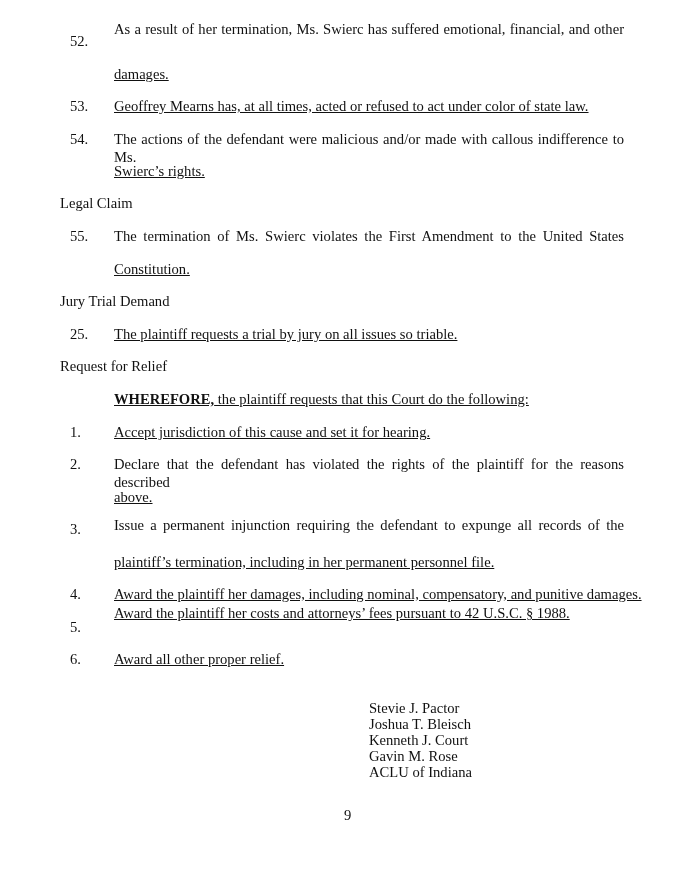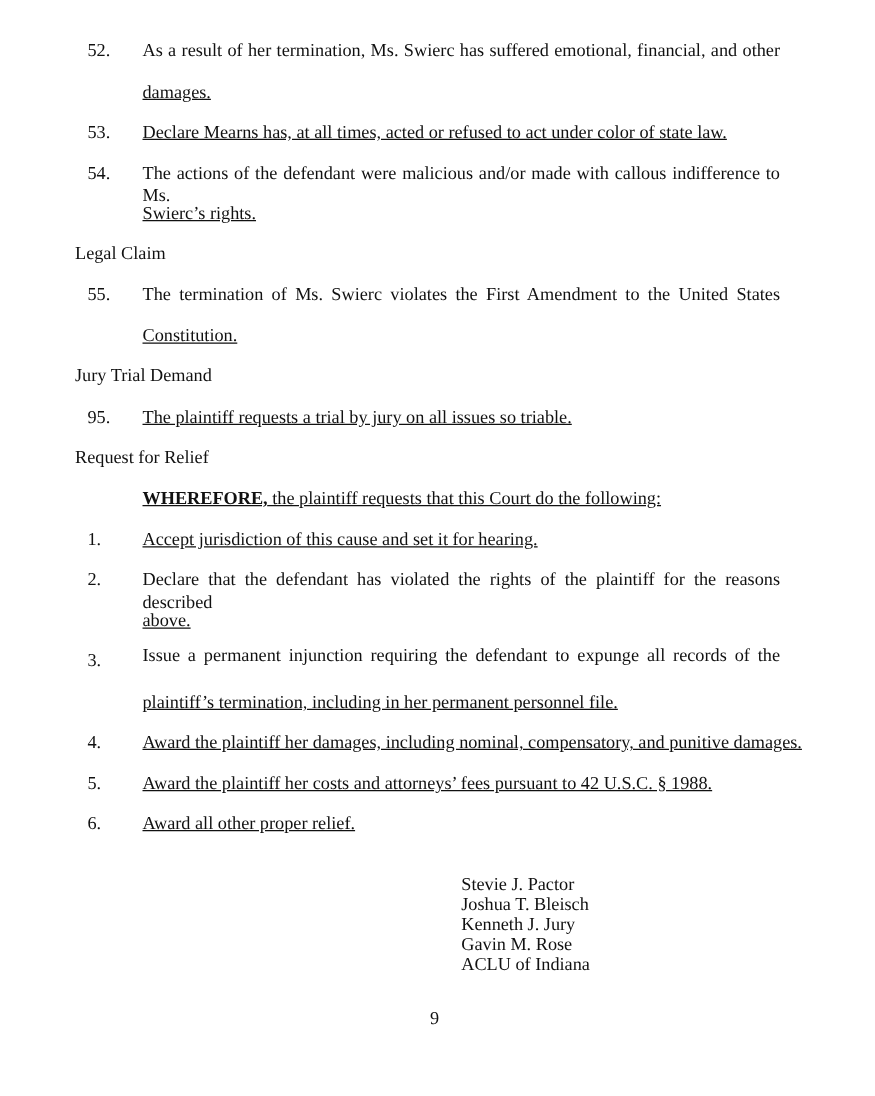--- a/index.html
+++ b/index.html
@@ -14,63 +14,63 @@
   .just { left: 114px; width: 510px; text-align: justify; text-align-last: justify; white-space: normal; }
   .head { left: 60px; font-weight: normal; }
   .bold { font-weight: bold; }
   .sig { left: 369px; line-height: 16px; }
   .page-num { left: 344px; }
 </style>
 </head>
 <body>
 
 <div class="line num" style="top:32px">52.</div>
-<div class="line just" style="top:32px">As a result of her termination, Ms. Swierc has suffered emotional, financial, and other</div>
+<div class="line just" style="top:20px">As a result of her termination, Ms. Swierc has suffered emotional, financial, and other</div>
 <div class="line txt" style="top:65px">damages.</div>
 
 <div class="line num" style="top:97px">53.</div>
-<div class="line txt" style="top:97px">Declare Mearns has, at all times, acted or refused to act under color of state law.</div>
+<div class="line txt" style="top:97px">Geoffrey Mearns has, at all times, acted or refused to act under color of state law.</div>
 
 <div class="line num" style="top:130px">54.</div>
 <div class="line just" style="top:130px">The actions of the defendant were malicious and/or made with callous indifference to Ms.</div>
 <div class="line txt" style="top:162px">Swierc’s rights.</div>
 
 <div class="line head" style="top:194px">Legal Claim</div>
 <div class="line num" style="top:227px">55.</div>
 <div class="line just" style="top:227px">The termination of Ms. Swierc violates the First Amendment to the United States</div>
 <div class="line txt" style="top:260px">Constitution.</div>
 
 <div class="line head" style="top:292px">Jury Trial Demand</div>
-<div class="line num" style="top:325px">95.</div>
+<div class="line num" style="top:325px">25.</div>
 <div class="line txt" style="top:325px">The plaintiff requests a trial by jury on all issues so triable.</div>
 
 <div class="line head" style="top:357px">Request for Relief</div>
 <div class="line txt" style="top:390px"><span class="bold">WHEREFORE,</span><span> the plaintiff requests that this Court do the following:</span></div>
 
 <div class="line num" style="top:423px">1.</div>
 <div class="line txt" style="top:423px">Accept jurisdiction of this cause and set it for hearing.</div>
 
 <div class="line num" style="top:455px">2.</div>
 <div class="line just" style="top:455px">Declare that the defendant has violated the rights of the plaintiff for the reasons described</div>
 <div class="line txt" style="top:488px">above.</div>
 
 <div class="line num" style="top:520px">3.</div>
 <div class="line just" style="top:516px">Issue a permanent injunction requiring the defendant to expunge all records of the</div>
 <div class="line txt" style="top:553px">plaintiff’s termination, including in her permanent personnel file.</div>
 
 <div class="line num" style="top:585px">4.</div>
 <div class="line txt" style="top:585px">Award the plaintiff her damages, including nominal, compensatory, and punitive damages.</div>
 
 <div class="line num" style="top:618px">5.</div>
-<div class="line txt" style="top:618px">Award the plaintiff her costs and attorneys’ fees pursuant to 42 U.S.C. § 1988.</div>
+<div class="line txt" style="top:604px">Award the plaintiff her costs and attorneys’ fees pursuant to 42 U.S.C. § 1988.</div>
 
 <div class="line num" style="top:650px">6.</div>
 <div class="line txt" style="top:650px">Award all other proper relief.</div>
 
 <div>
   <div class="line sig" style="top:700px">Stevie J. Pactor</div>
   <div class="line sig" style="top:716px">Joshua T. Bleisch</div>
-  <div class="line sig" style="top:732px">Kenneth J. Jury</div>
+  <div class="line sig" style="top:732px">Kenneth J. Court</div>
   <div class="line sig" style="top:748px">Gavin M. Rose</div>
   <div class="line sig" style="top:764px">ACLU of Indiana</div>
 </div>
 
 <div class="line page-num" style="top:806px">9</div>
 
 </body></html>

